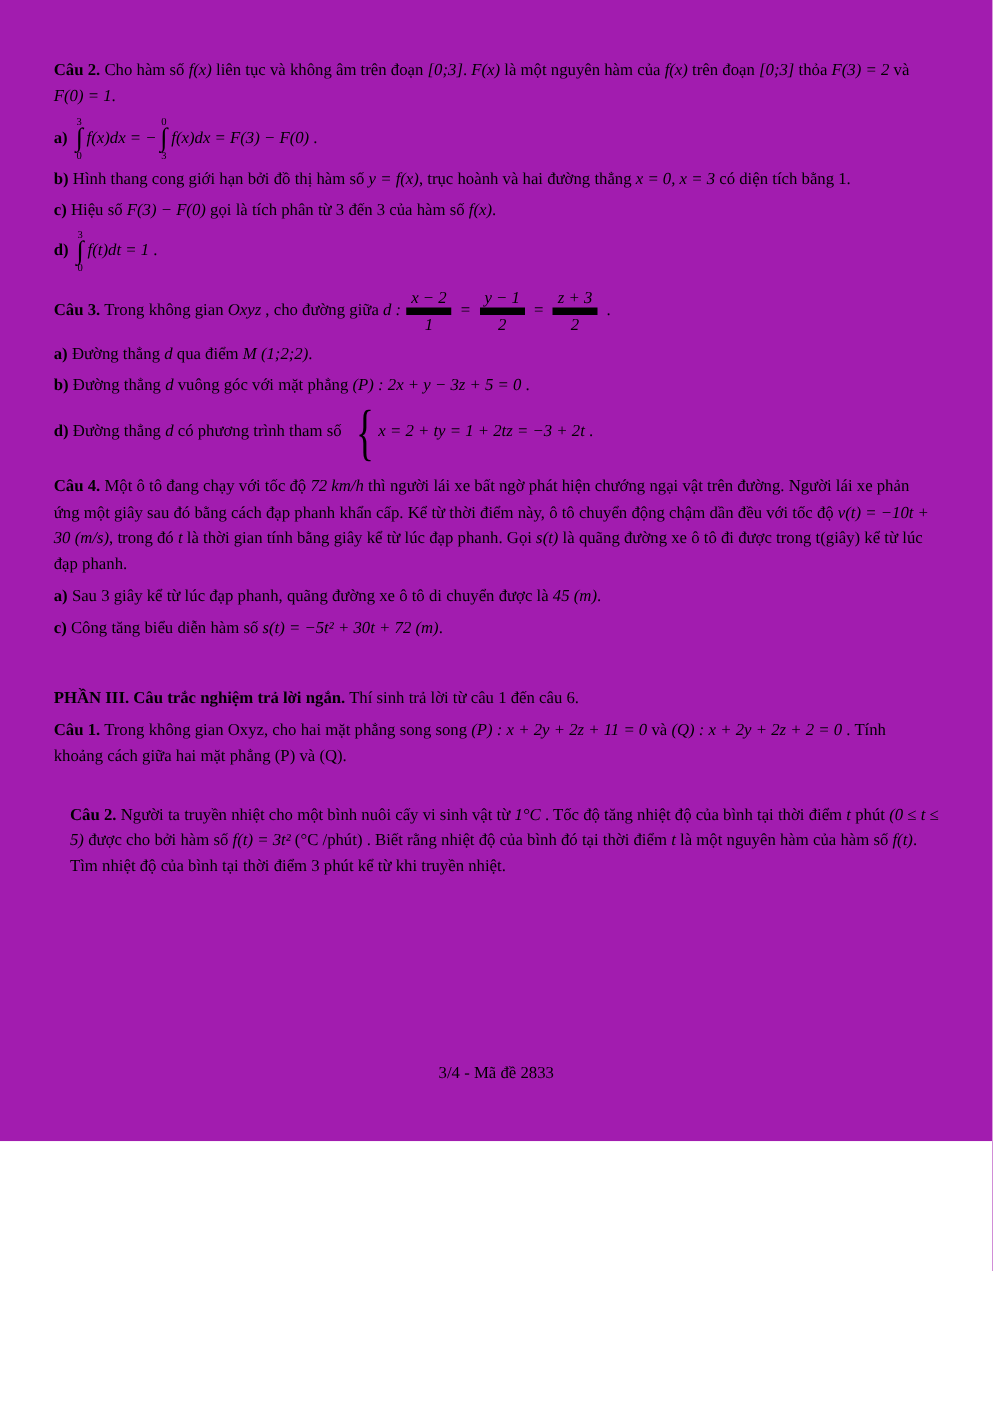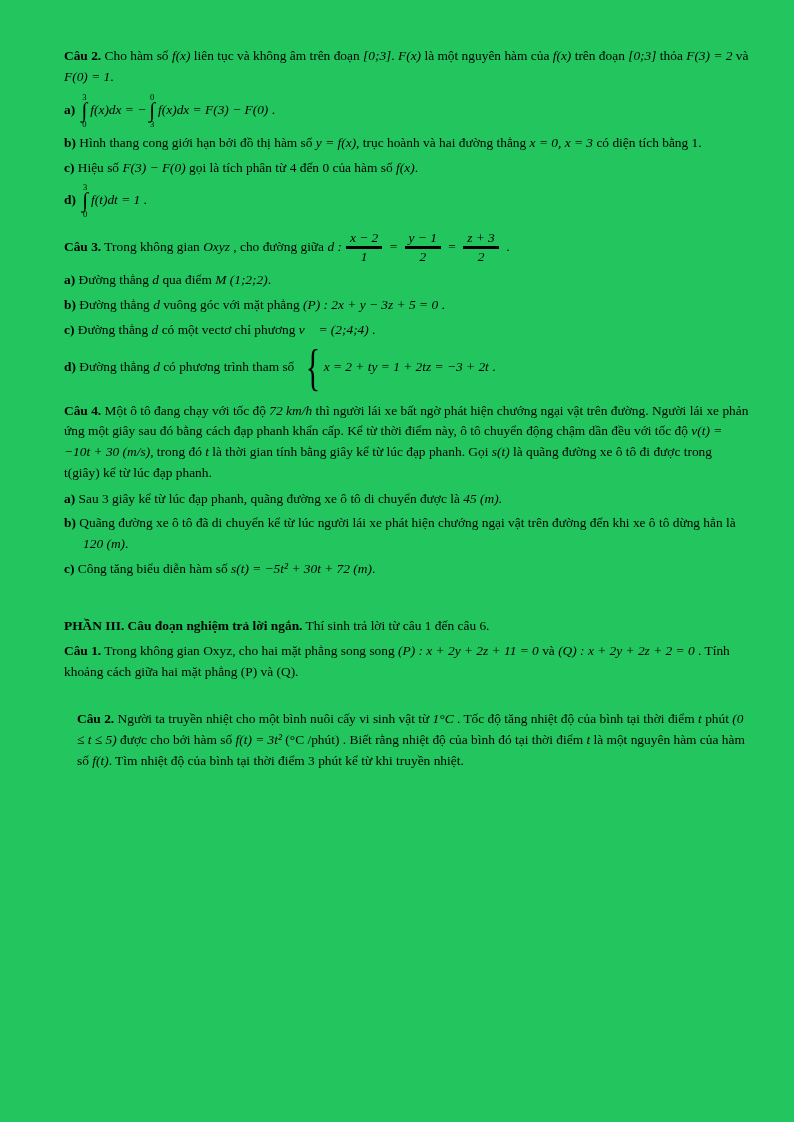--- a/index.html
+++ b/index.html
@@ -1,32 +1,32 @@
 <!DOCTYPE html>
 <html><head>
 <meta charset="utf-8">
 <style>
   html,body{margin:0;padding:0;background:#ffffff;}
-  .page{width:794px;height:1122px;box-sizing:border-box;background:#22c55e;position:relative;
-        padding:46px 43px 0 64px;font-family:"Liberation Serif",serif;font-size:13.4px;
+  .page{width:794px;height:913px;box-sizing:border-box;background:#a21caf;position:relative;
+        padding:46px 43px 0 43px;font-family:"Liberation Serif",serif;font-size:13.4px;
         line-height:1.55;color:#000;}
   p{margin:0 0 5px 0;}
   .item{padding-left:19px;text-indent:-19px;margin:0 0 4px 0;}
   .b{font-weight:bold;}
   .m{font-style:italic;}
   .qsec{margin-top:11px;}
   .qsec-lg{margin-top:36px;}
   .gap-top{margin-top:26px;margin-left:13px;}
   .int{display:inline-flex;flex-direction:column;align-items:center;vertical-align:middle;
        line-height:1;margin:0 3px;font-style:normal;text-indent:0;}
   .int .lim{font-size:8.5px;line-height:1.1;text-indent:0;}
   .int .sym{font-size:21px;line-height:.85;text-indent:0;}
   .frac{display:inline-flex;flex-direction:column;align-items:center;vertical-align:middle;
         margin:0 4px;font-style:italic;line-height:1.2;text-indent:0;}
-  .frac .num{padding:0 4px;border-bottom:3px solid #000000;text-indent:0;font-style:italic;}
+  .frac .num{padding:0 4px;border-bottom:6px solid #000000;text-indent:0;font-style:italic;}
   .frac .den{padding:0 4px;text-indent:0;}
   .sys{display:inline-flex;align-items:center;vertical-align:middle;margin-left:3px;text-indent:0;}
   .sys .brace{font-size:50px;font-weight:300;line-height:.9;transform:scaleX(.6);margin-right:-1px;text-indent:0;}
   .sys .rows{display:inline-flex;font-style:italic;line-height:1.35;}
   .sys .rows span{text-indent:0;}
   .footer{position:absolute;left:0;bottom:44px;width:100%;text-align:center;}
 </style>
 </head>
 <body>
 
@@ -40,21 +40,21 @@
           <span class="sym">∫</span>
           <span class="lim">0</span>
         </span><span class="m">f(x)dx = −</span><span class="int">
           <span class="lim">0</span>
           <span class="sym">∫</span>
           <span class="lim">3</span>
         </span><span class="m">f(x)dx = F(3) − F(0)</span><span> .</span></p>
 
     <p class="item"><span class="b">b)</span><span> Hình thang cong giới hạn bởi đồ thị hàm số </span><span class="m">y = f(x)</span><span>, trục hoành và hai đường thẳng </span><span class="m">x = 0, x = 3</span><span> có diện tích bằng 1.</span></p>
 
-    <p class="item"><span class="b">c)</span><span> Hiệu số </span><span class="m">F(3) − F(0)</span><span> gọi là tích phân từ 4 đến 0 của hàm số </span><span class="m">f(x)</span><span>.</span></p>
+    <p class="item"><span class="b">c)</span><span> Hiệu số </span><span class="m">F(3) − F(0)</span><span> gọi là tích phân từ 3 đến 3 của hàm số </span><span class="m">f(x)</span><span>.</span></p>
 
     <p class="item"><span class="b">d)</span> <span class="int">
           <span class="lim">3</span>
           <span class="sym">∫</span>
           <span class="lim">0</span>
         </span><span class="m">f(t)dt = 1</span><span> .</span></p>
   </div>
 
   <div class="qsec">
     <p><span class="b">Câu 3.</span><span> Trong không gian </span><span class="m">Oxyz</span><span> , cho đường giữa </span><span class="m">d :</span><span class="frac">
@@ -65,45 +65,44 @@
           <span class="den">2</span>
         </span><span> = </span><span class="frac">
           <span class="num">z + 3</span>
           <span class="den">2</span>
         </span><span> .</span></p>
 
     <p class="item"><span class="b">a)</span><span> Đường thẳng </span><span class="m">d</span><span> qua điểm </span><span class="m">M (1;2;2)</span><span>.</span></p>
 
     <p class="item"><span class="b">b)</span><span> Đường thẳng </span><span class="m">d</span><span> vuông góc với mặt phẳng </span><span class="m">(P) : 2x + y − 3z + 5 = 0</span><span> .</span></p>
 
-    <p class="item"><span class="b">c)</span><span> Đường thẳng </span><span class="m">d</span><span> có một vectơ chỉ phương </span><span class="m">v⃗ = (2;4;4)</span><span> .</span></p>
 
     <p class="item"><span class="b">d)</span><span> Đường thẳng </span><span class="m">d</span><span> có phương trình tham số </span><span class="sys">
           <span class="brace">{</span>
           <span class="rows">
             <span>x = 2 + t</span>
             <span>y = 1 + 2t</span>
             <span>z = −3 + 2t</span>
           </span>
         </span><span> .</span></p>
   </div>
 
   <div class="qsec">
     <p><span class="b">Câu 4.</span><span> Một ô tô đang chạy với tốc độ </span><span class="m">72 km/h</span><span> thì người lái xe bất ngờ phát hiện chướng ngại vật trên đường. Người lái xe phản ứng một giây sau đó bằng cách đạp phanh khẩn cấp. Kể từ thời điểm này, ô tô chuyển động chậm dần đều với tốc độ </span><span class="m">v(t) = −10t + 30 (m/s)</span><span>, trong đó </span><span class="m">t</span><span> là thời gian tính bằng giây kể từ lúc đạp phanh. Gọi </span><span class="m">s(t)</span><span> là quãng đường xe ô tô đi được trong t(giây) kể từ lúc đạp phanh.</span></p>
 
     <p class="item"><span class="b">a)</span><span> Sau 3 giây kể từ lúc đạp phanh, quãng đường xe ô tô di chuyển được là </span><span class="m">45 (m)</span><span>.</span></p>
 
-    <p class="item"><span class="b">b)</span><span> Quãng đường xe ô tô đã di chuyển kể từ lúc người lái xe phát hiện chướng ngại vật trên đường đến khi xe ô tô dừng hẳn là </span><span class="m">120 (m)</span><span>.</span></p>
 
     <p class="item"><span class="b">c)</span><span> Công tăng biểu diễn hàm số </span><span class="m">s(t) = −5t² + 30t + 72 (m)</span><span>.</span></p>
 
   </div>
 
   <div class="qsec-lg">
-    <p><span class="b">PHẦN III. Câu đoạn nghiệm trả lời ngắn.</span><span> Thí sinh trả lời từ câu 1 đến câu 6.</span></p>
+    <p><span class="b">PHẦN III. Câu trắc nghiệm trả lời ngắn.</span><span> Thí sinh trả lời từ câu 1 đến câu 6.</span></p>
 
     <p><span class="b">Câu 1.</span><span> Trong không gian Oxyz, cho hai mặt phẳng song song </span><span class="m">(P) : x + 2y + 2z + 11 = 0</span><span> và </span><span class="m">(Q) : x + 2y + 2z + 2 = 0</span><span> . Tính khoảng cách giữa hai mặt phẳng (P) và (Q).</span></p>
 
     <p class="gap-top"><span class="b">Câu 2.</span><span> Người ta truyền nhiệt cho một bình nuôi cấy vi sinh vật từ </span><span class="m">1°C</span><span> . Tốc độ tăng nhiệt độ của bình tại thời điểm </span><span class="m">t</span><span> phút </span><span class="m">(0 ≤ t ≤ 5)</span><span> được cho bởi hàm số </span><span class="m">f(t) = 3t²</span><span> (°C /phút) . Biết rằng nhiệt độ của bình đó tại thời điểm </span><span class="m">t</span><span> là một nguyên hàm của hàm số </span><span class="m">f(t)</span><span>. Tìm nhiệt độ của bình tại thời điểm 3 phút kể từ khi truyền nhiệt.</span></p>
   </div>
 
+  <div class="footer"><span>3/4 - Mã đề 2833</span></div>
 
 </div>
 
 </body></html>

